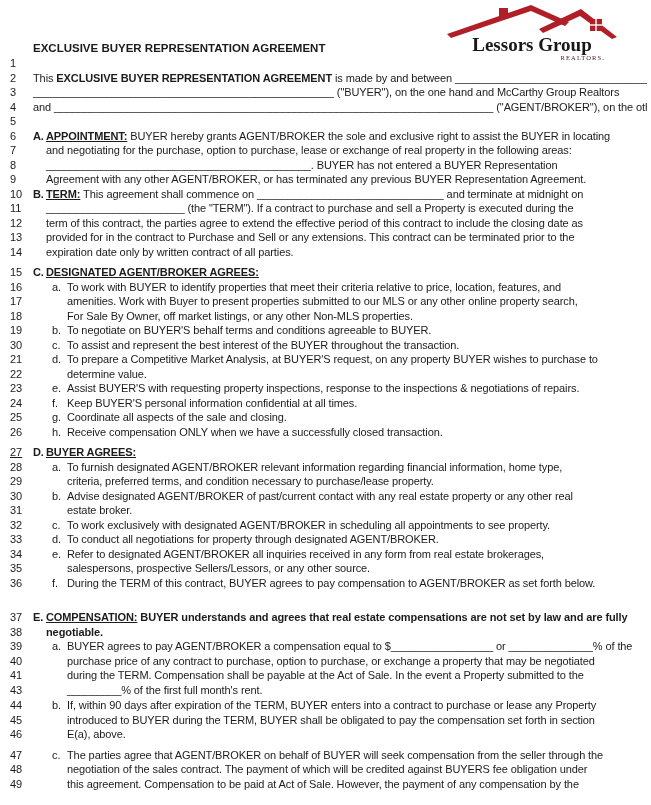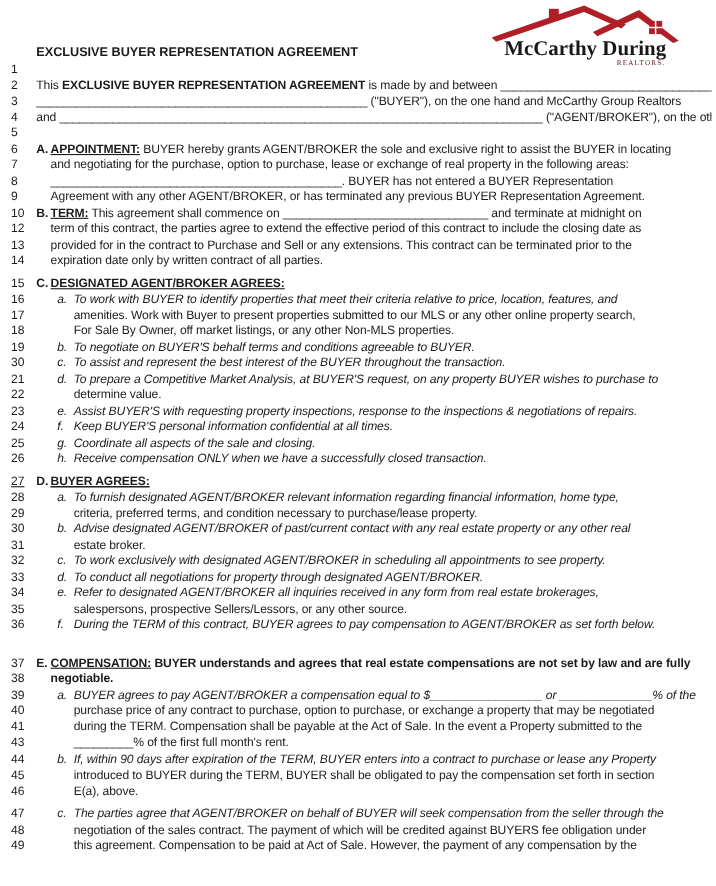--- a/index.html
+++ b/index.html
@@ -33,21 +33,21 @@
     font-family:"Liberation Serif","DejaVu Serif",serif;
     font-size:6.5px;letter-spacing:1.1px;color:#4a1515;
     text-align:right;padding-right:16px;margin-top:1px;white-space:pre;
   }
   
   .lines{position:absolute;top:56px;left:10px;right:4px;}
   .line{display:flex;height:14.5px;line-height:14.5px;white-space:pre;}
   .num{flex:0 0 23px;letter-spacing:0;}
   .content{display:block;}
   .lvl-1 .content{padding-left:13px;}
-  .lvl-a .content{padding-left:19px;font-style:italic;}
+  .lvl-a .content{padding-left:19px;}
   .lvl-2 .content{padding-left:34px;}
   .marker{display:inline-block;}
   .lvl-A .marker{width:13px;font-weight:bold;}
   .lvl-a .marker{width:15px;}
   .b{font-weight:bold;}
   .u{text-decoration:underline;}
 </style>
 </head>
 <body>
 
@@ -61,35 +61,36 @@
       <polygon points="2,31 86,2 124,19 120,23 86,8 6,35" fill="#b01f27"></polygon>
 
       <rect x="54" y="5" width="9" height="11" fill="#b01f27"></rect>
 
       <polygon points="94,26 136,6 172,34 167,36 135,13 98,30" fill="#b01f27"></polygon>
 
       <rect x="145" y="16" width="12" height="12" fill="#b01f27"></rect>
       <line x1="151" y1="16" x2="151" y2="28" stroke="#ffffff" stroke-width="1.4"></line>
       <line x1="145" y1="22" x2="157" y2="22" stroke="#ffffff" stroke-width="1.4"></line>
     </svg>
-    <div class="logo-name">McCarthy During</div>
+    <div class="logo-name">Lessors Group</div>
     <div class="logo-sub">REALTORS.</div>
   </div>
 
   <div class="lines" id="doc-lines">
       <div class="line lvl-0"><span class="num">1</span><span class="content"><span></span></span></div>
       <div class="line lvl-0"><span class="num">2</span><span class="content"><span>This </span><span class="b">EXCLUSIVE BUYER REPRESENTATION AGREEMENT</span><span> is made by and between </span><span>____________________________________</span></span></div>
       <div class="line lvl-0"><span class="num">3</span><span class="content"><span>__________________________________________________</span><span> ("BUYER"), on the one hand and McCarthy Group Realtors</span></span></div>
       <div class="line lvl-0"><span class="num">4</span><span class="content"><span>and </span><span>_________________________________________________________________________</span><span> ("AGENT/BROKER"), on the other hand.</span></span></div>
       <div class="line lvl-0"><span class="num">5</span><span class="content"><span></span></span></div>
       <div class="line lvl-A"><span class="num">6</span><span class="content"><span class="marker">A.</span><span class="b u">APPOINTMENT:</span><span> BUYER hereby grants AGENT/BROKER the sole and exclusive right to assist the BUYER in locating</span></span></div>
       <div class="line lvl-1"><span class="num">7</span><span class="content"><span>and negotiating for the purchase, option to purchase, lease or exchange of real property in the following areas:</span></span></div>
       <div class="line lvl-1"><span class="num">8</span><span class="content"><span>____________________________________________</span><span>. BUYER has not entered a BUYER Representation</span></span></div>
       <div class="line lvl-1"><span class="num">9</span><span class="content"><span>Agreement with any other AGENT/BROKER, or has terminated any previous BUYER Representation Agreement.</span></span></div>
       <div class="line lvl-A" style=""><span class="num">10</span><span class="content"><span class="marker">B.</span><span class="b u">TERM:</span><span> This agreement shall commence on </span><span>_______________________________</span><span> and terminate at midnight on</span></span></div>
+      <div class="line lvl-1"><span class="num">11</span><span class="content"><span>_______________________</span><span> (the "TERM"). If a contract to purchase and sell a Property is executed during the</span></span></div>
       <div class="line lvl-1"><span class="num">12</span><span class="content"><span>term of this contract, the parties agree to extend the effective period of this contract to include the closing date as</span></span></div>
       <div class="line lvl-1"><span class="num">13</span><span class="content"><span>provided for in the contract to Purchase and Sell or any extensions. This contract can be terminated prior to the</span></span></div>
       <div class="line lvl-1"><span class="num">14</span><span class="content"><span>expiration date only by written contract of all parties.</span></span></div>
       <div class="line lvl-A" style="margin-top: 6px;"><span class="num">15</span><span class="content"><span class="marker">C.</span><span class="b u">DESIGNATED AGENT/BROKER AGREES:</span></span></div>
       <div class="line lvl-a"><span class="num">16</span><span class="content"><span class="marker">a.</span><span>To work with BUYER to identify properties that meet their criteria relative to price, location, features, and</span></span></div>
       <div class="line lvl-2"><span class="num">17</span><span class="content"><span>amenities. Work with Buyer to present properties submitted to our MLS or any other online property search,</span></span></div>
       <div class="line lvl-2"><span class="num">18</span><span class="content"><span>For Sale By Owner, off market listings, or any other Non-MLS properties.</span></span></div>
       <div class="line lvl-a"><span class="num">19</span><span class="content"><span class="marker">b.</span><span>To negotiate on BUYER'S behalf terms and conditions agreeable to BUYER.</span></span></div>
       <div class="line lvl-a"><span class="num">30</span><span class="content"><span class="marker">c.</span><span>To assist and represent the best interest of the BUYER throughout the transaction.</span></span></div>
       <div class="line lvl-a"><span class="num">21</span><span class="content"><span class="marker">d.</span><span>To prepare a Competitive Market Analysis, at BUYER'S request, on any property BUYER wishes to purchase to</span></span></div>

